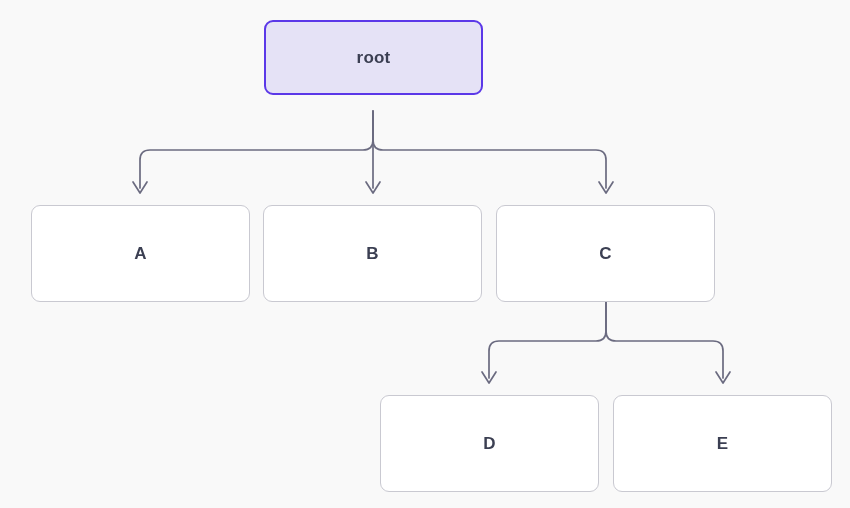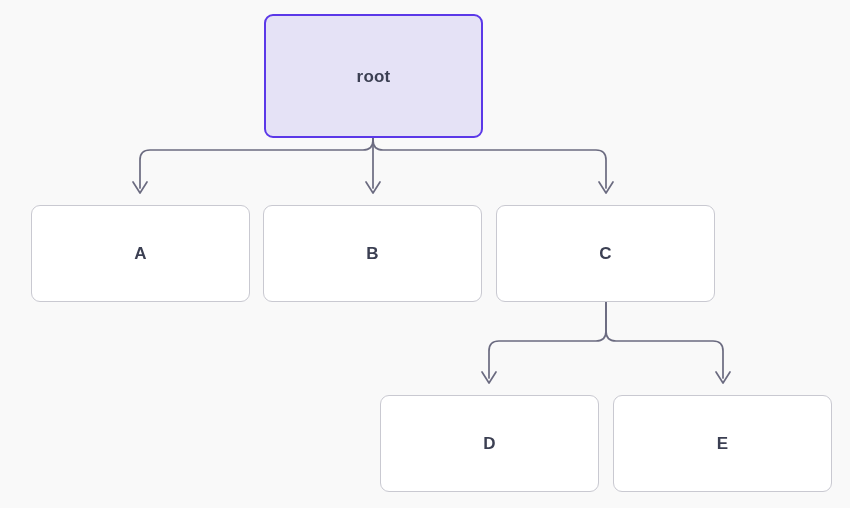--- a/index.html
+++ b/index.html
@@ -84,21 +84,21 @@
       <path d="M 606 302 L 606 331 Q 606 341 596 341 L 499 341 Q 489 341 489 351 L 489 378" fill="none" stroke="#6b6b80" stroke-width="1.7" stroke-linecap="round"></path>
       <path d="M 482 372 L 489 383 L 496 372" fill="none" stroke="#6b6b80" stroke-width="1.7" stroke-linecap="round" stroke-linejoin="round"></path>
     </g>
 
     <g>
       <path d="M 606 302 L 606 331 Q 606 341 616 341 L 713 341 Q 723 341 723 351 L 723 378" fill="none" stroke="#6b6b80" stroke-width="1.7" stroke-linecap="round"></path>
       <path d="M 716 372 L 723 383 L 730 372" fill="none" stroke="#6b6b80" stroke-width="1.7" stroke-linecap="round" stroke-linejoin="round"></path>
     </g>
   </svg>
 
-  <div class="node root-node" style="left:264px; top:14px; width:219px; height:124px;text-align:center;">
+  <div class="node root-node" style="left:264px; top:20px; width:219px; height:75px;text-align:center;">
     <span class="node-label">root</span>
   </div>
 
   <div class="node" style="left:31px; top:205px; width:219px; height:97px;">
     <span class="node-label">A</span>
   </div>
 
   <div class="node" style="left:263px; top:205px; width:219px; height:97px;">
     <span class="node-label">B</span>
   </div>

